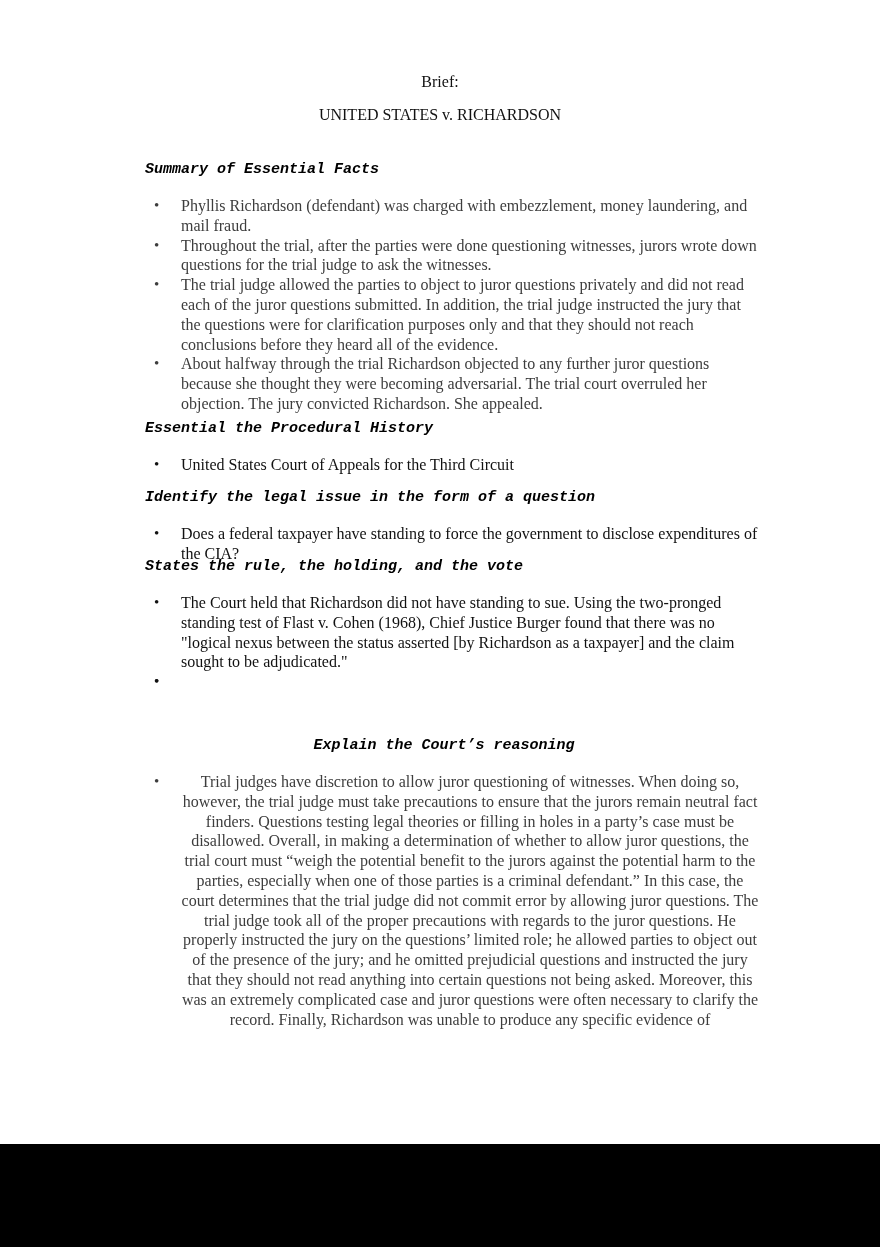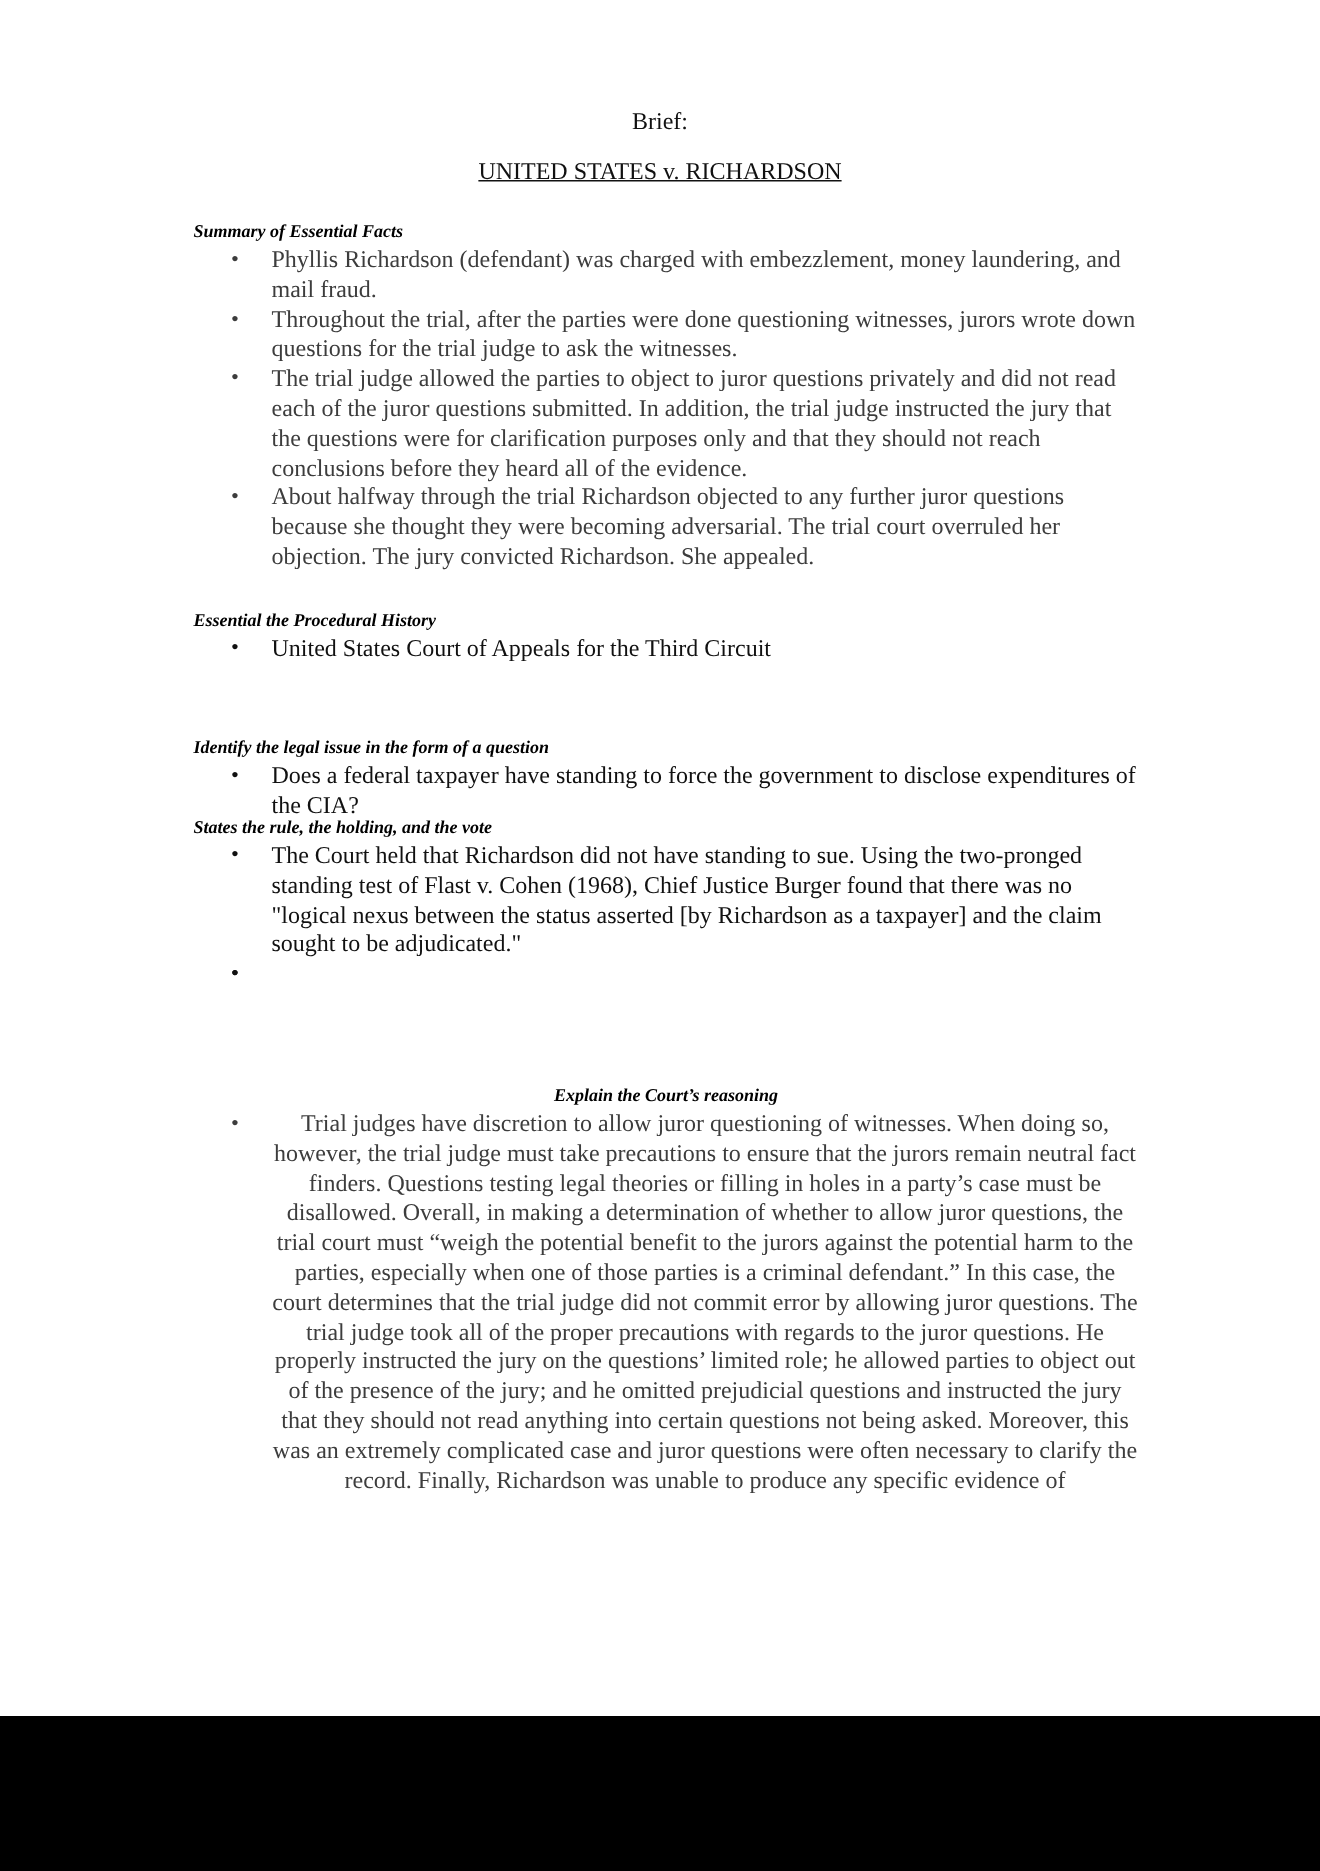--- a/index.html
+++ b/index.html
@@ -20,29 +20,30 @@
     }
     .title {
       position: absolute;
       left: 0; width: 880px;
       text-align: center;
       font-size: 16px;
       color: #111;
       line-height: 20px;
     }
     .title.t1 { top: 72px; }
-    .title.t2 { top: 105px; text-decoration: underline; }
+    .title.t2 { top: 105px; }
     .section { position: absolute; left: 129px; width: 630px; }
     .heading {
       font-weight: bold;
       font-style: italic;
-      font-size: 12px;
+      font-size: 15px;
       line-height: 20px;
       color: #000;
-      margin: 0;
+      margin: 16px;
+      font-family: Liberation Mono, monospace;
     }
     ul.bullets {
       list-style: none;
       margin: 0;
       padding: 0;
     }
     ul.bullets li {
       position: relative;
       padding-left: 52px;
       font-size: 16px;
@@ -81,21 +82,21 @@
     </ul>
   </div>
 
   <div class="section" style="top:403px;">
     <h3 class="heading">Essential the Procedural History</h3>
     <ul class="bullets dark">
       <li><span class="dot">•</span><span>United States Court of Appeals for the Third Circuit</span></li>
     </ul>
   </div>
 
-  <div class="section" style="top:488px;">
+  <div class="section" style="top:472px;">
     <h3 class="heading">Identify the legal issue in the form of a question</h3>
     <ul class="bullets dark">
       <li><span class="dot">•</span><span>Does a federal taxpayer have standing to force the government to disclose expenditures of the CIA?</span></li>
     </ul>
   </div>
 
   <div class="section" style="top:541px;">
     <h3 class="heading">States the rule, the holding, and the vote</h3>
     <ul class="bullets dark">
       <li><span class="dot">•</span><span>The Court held that Richardson did not have standing to sue. Using the two-pronged standing test of Flast v. Cohen (1968), Chief Justice Burger found that there was no "logical nexus between the status asserted [by Richardson as a taxpayer] and the claim sought to be adjudicated."</span></li>

